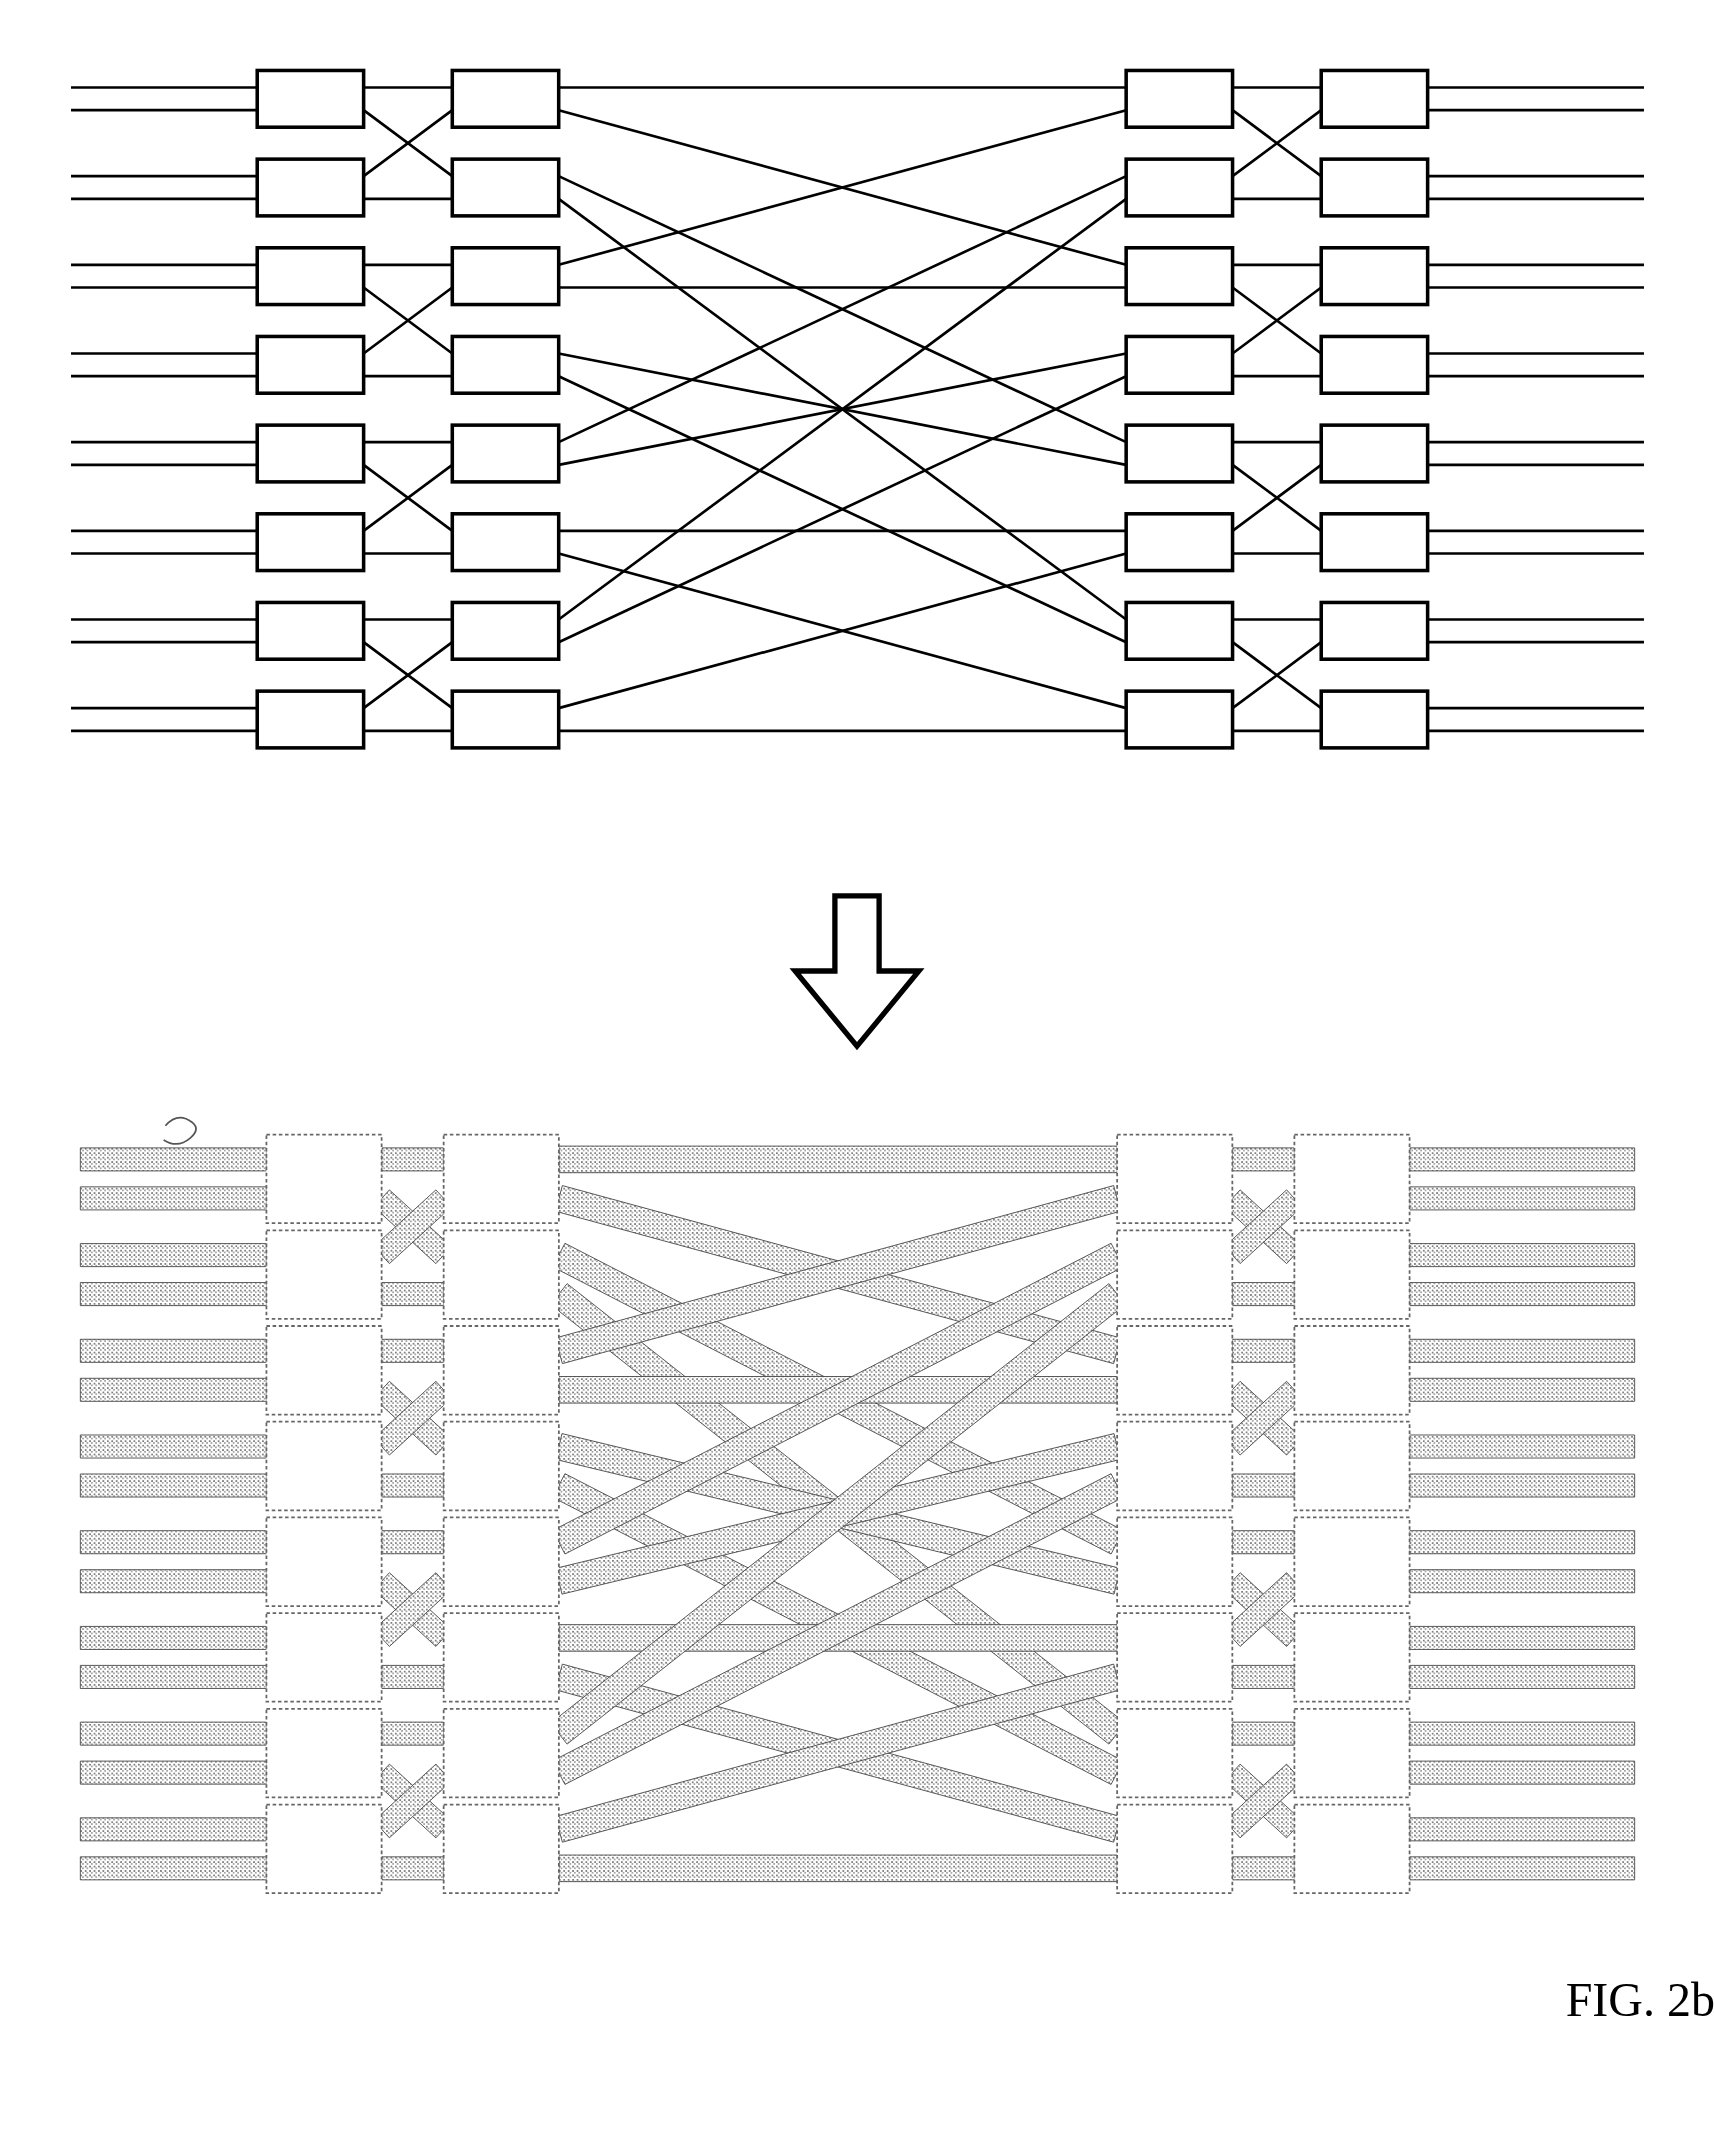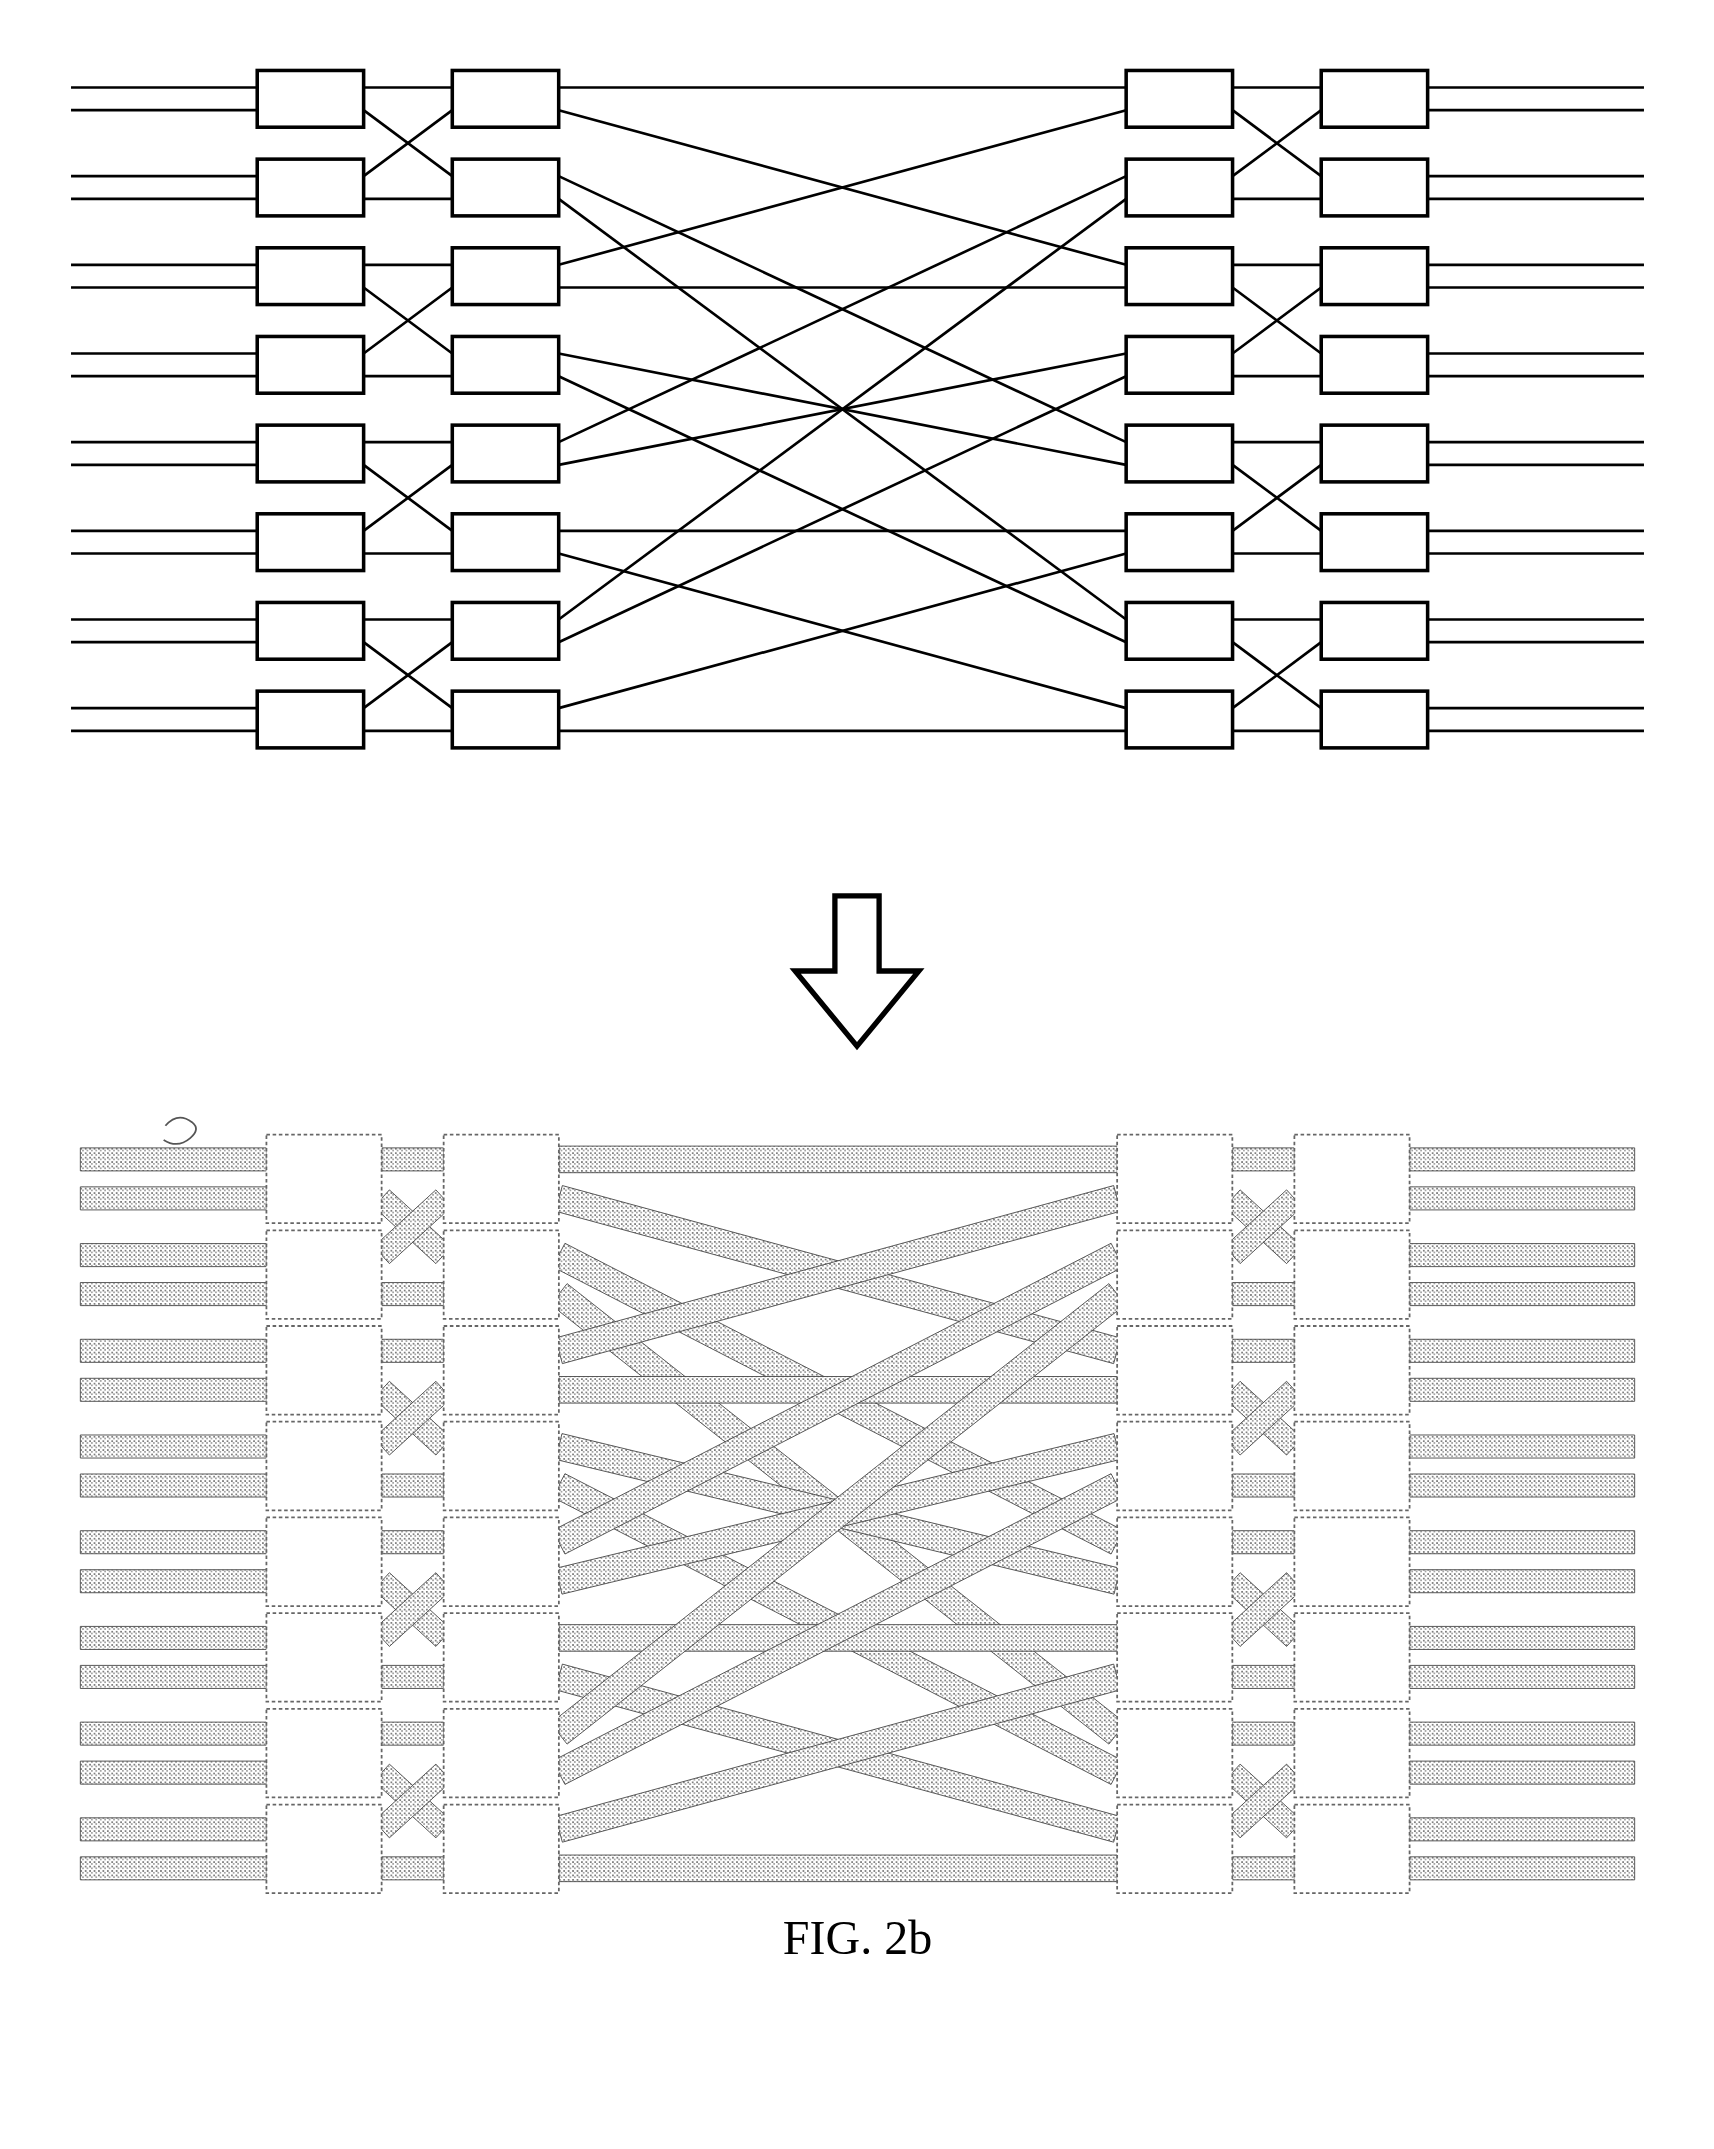--- a/index.html
+++ b/index.html
@@ -282,16 +282,16 @@
         <use href="#swB" x="1460" y="246"></use>
         <use href="#swB" x="1460" y="354"></use>
         <use href="#swB" x="1460" y="462"></use>
         <use href="#swB" x="1460" y="570"></use>
         <use href="#swB" x="1460" y="678"></use>
         <use href="#swB" x="1460" y="786"></use>
         <path d="M186 20 q14 -16 30 -4 q10 8 -2 18 q-14 12 -30 2" fill="none" stroke="#555" stroke-width="2"></path>
       </g>
   </svg>
 
-  <div class="caption" style="top:1910px;">FIG. 2b</div>
+  <div class="caption" style="top:1972px;text-align:right;">FIG. 2b</div>
 
 </div>
 
 
 </body></html>

